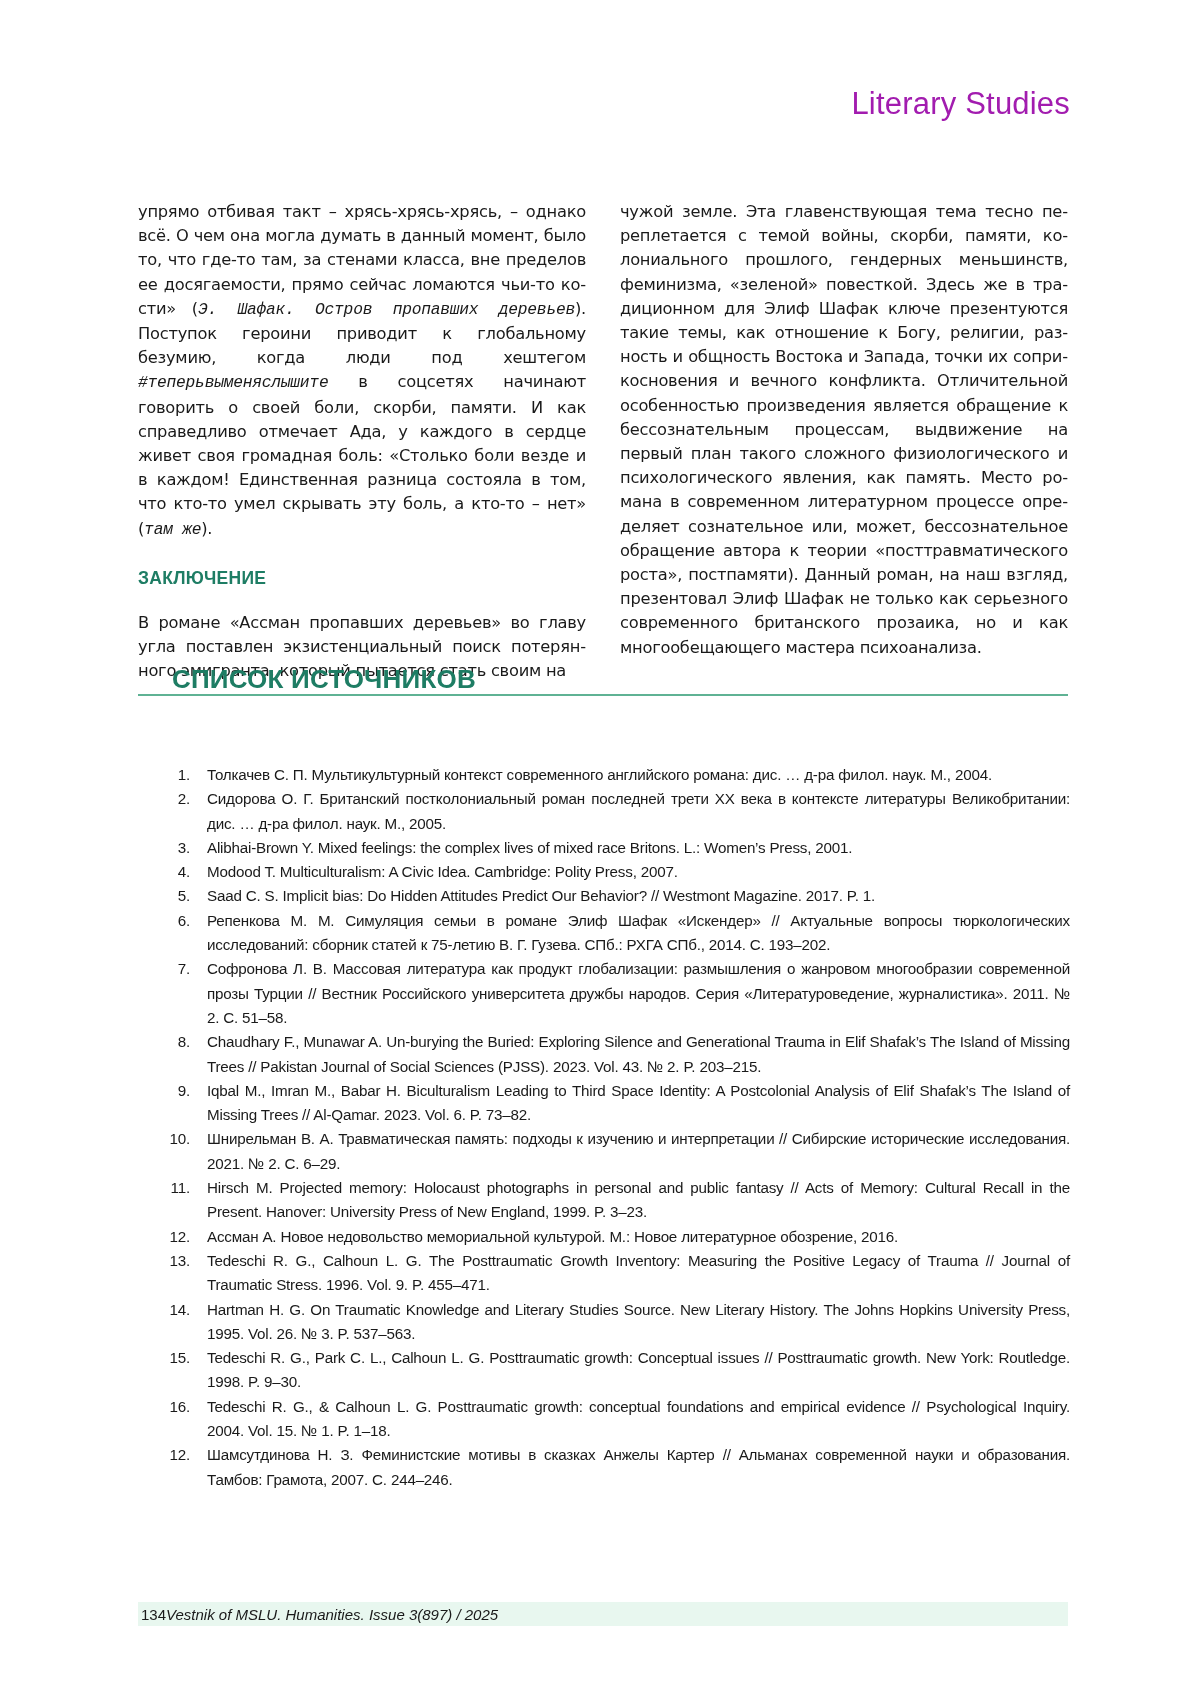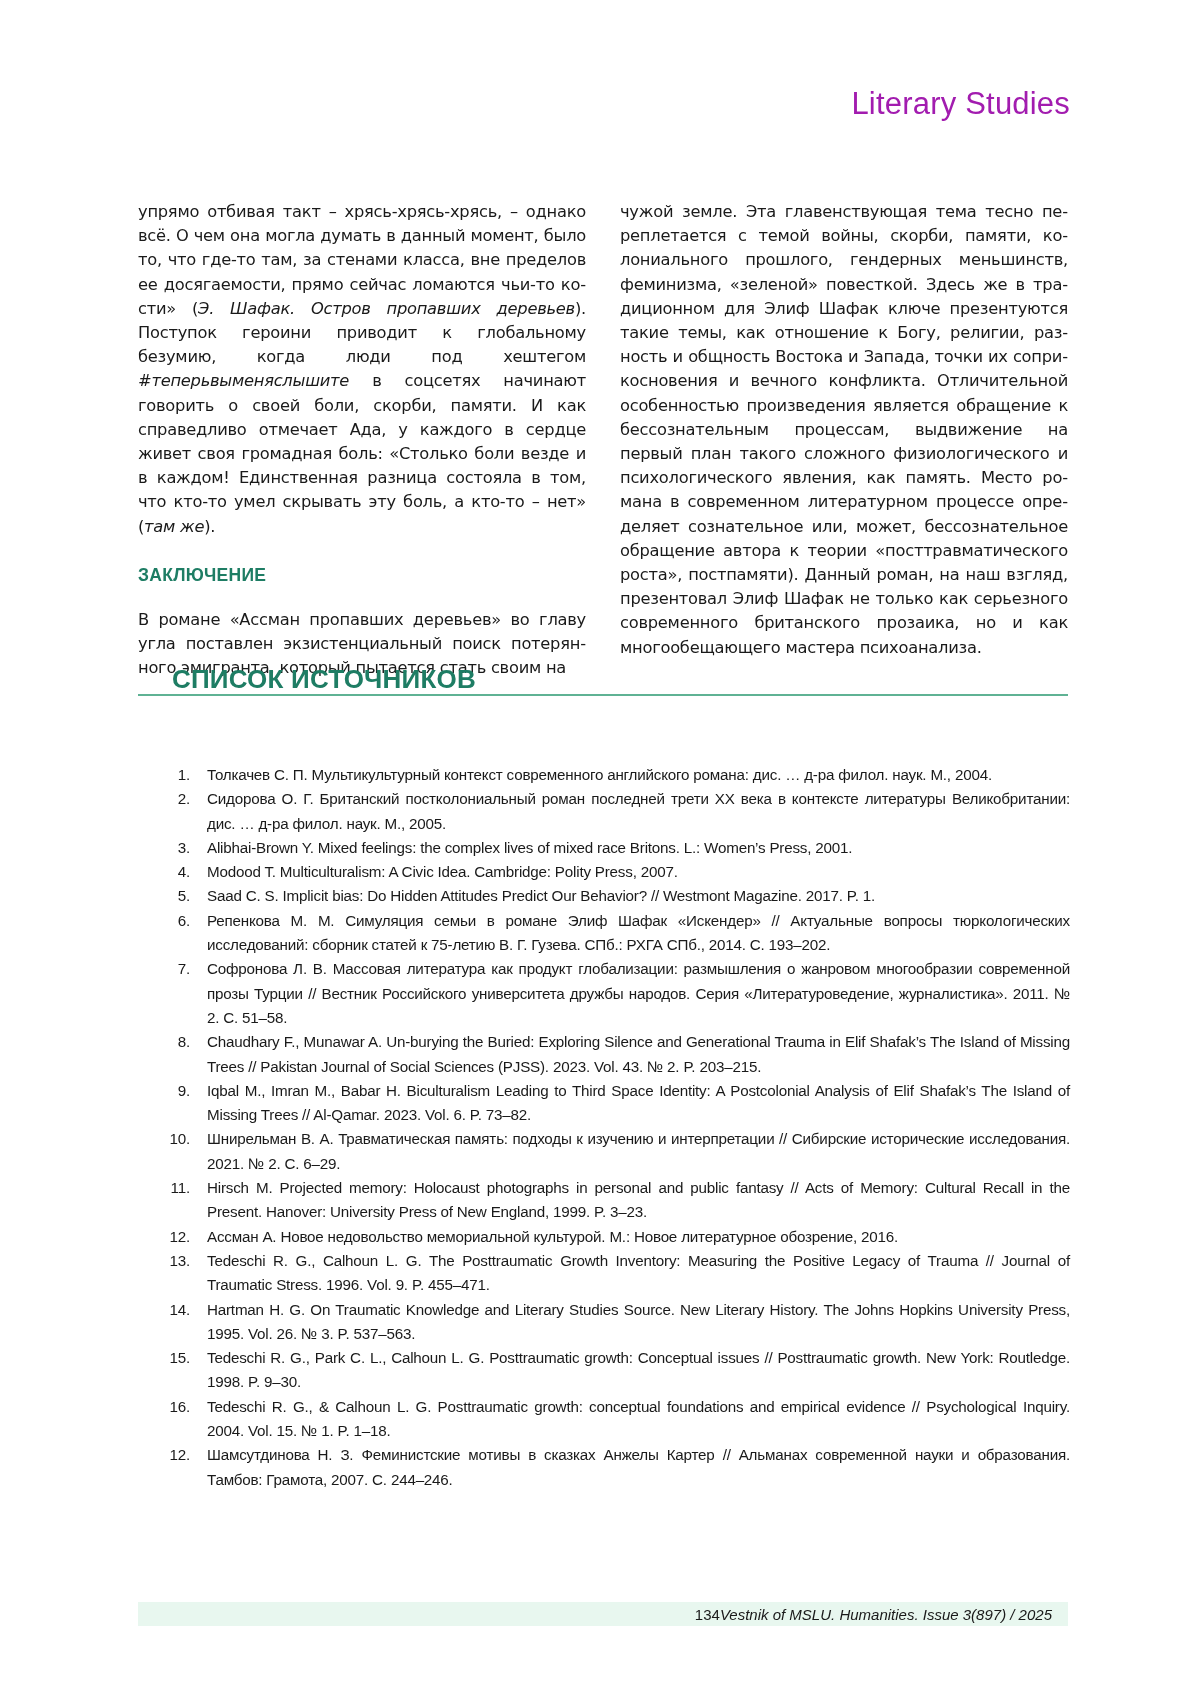--- a/index.html
+++ b/index.html
@@ -14,21 +14,21 @@
     }
     .columns {
       position: absolute; left: 138px; top: 200px; width: 930px;
       display: flex; justify-content: space-between;
     }
     .col { width: 448px; }
     .para {
       margin: 0; font-size: 16.3px; line-height: 24.2px;
       text-align: justify; hyphens: manual; letter-spacing: -0.25px;
     }
-    .para em { font-style: italic; }
+    .para em { font-style: italic; font-family: Liberation Mono, monospace; }
     .section-heading {
       margin: 26px 0 22px 0; font-size: 17.5px; font-weight: bold;
       color: #1e7d64; letter-spacing: 0.3px;
       font-family: Liberation Sans, sans-serif;
     }
     .divider {
       position: absolute; left: 138px; top: 694px; width: 930px; height: 2px;
       background: #5fb294;
     }
     .refs-heading {
@@ -43,21 +43,21 @@
     .ref {
       position: relative; padding-left: 47px;
       font-family: "Liberation Sans", sans-serif; font-size: 15.2px;
       line-height: 24.3px; text-align: justify; letter-spacing: -0.2px;
     }
     .ref-num { position: absolute; left: 0; top: 0; width: 40px; text-align: right; padding-right: 10px; box-sizing: border-box; }
     .footer {
       position: absolute; left: 138px; top: 1602px; width: 930px; height: 24px;
       background: #e8f7ef;
       font-family: "Liberation Sans", sans-serif; font-size: 15px;
-      display: flex; justify-content: flex-end; align-items: center;
+      display: flex; justify-content: flex-start; align-items: center;
     }
     .footer .page-num { padding-left: 3px; }
     .footer .journal { font-style: italic; padding-right: 16px; }
   </style>
 </head>
 <body>
 
 <div class="running-head">Literary Studies</div>
 
 <div class="columns">

